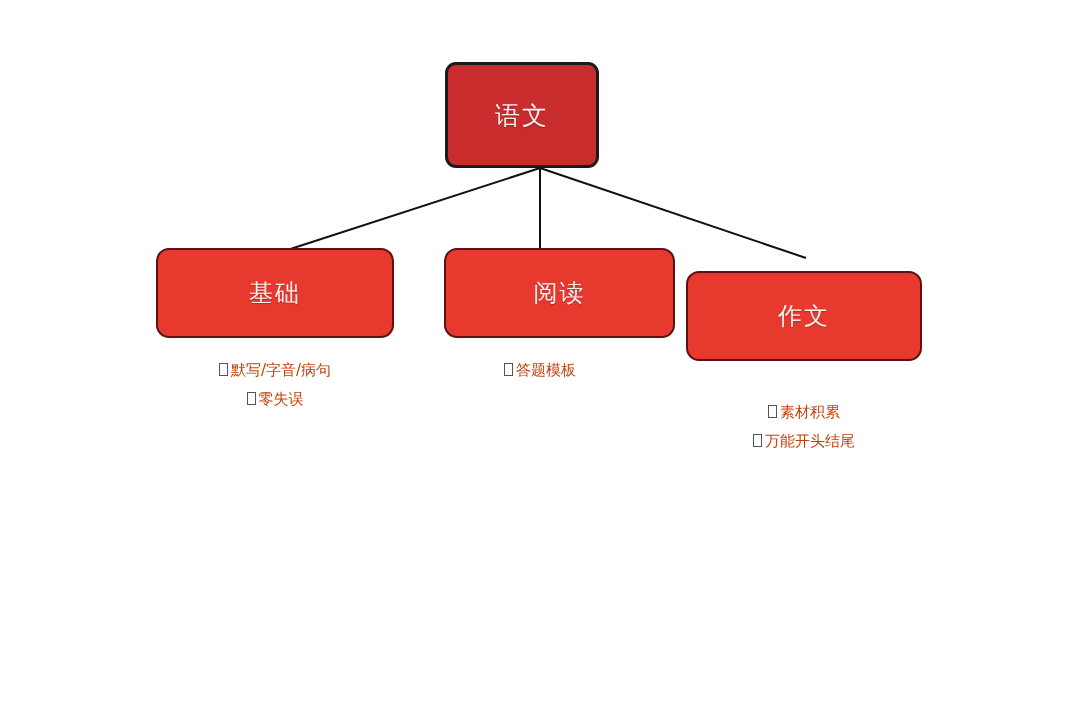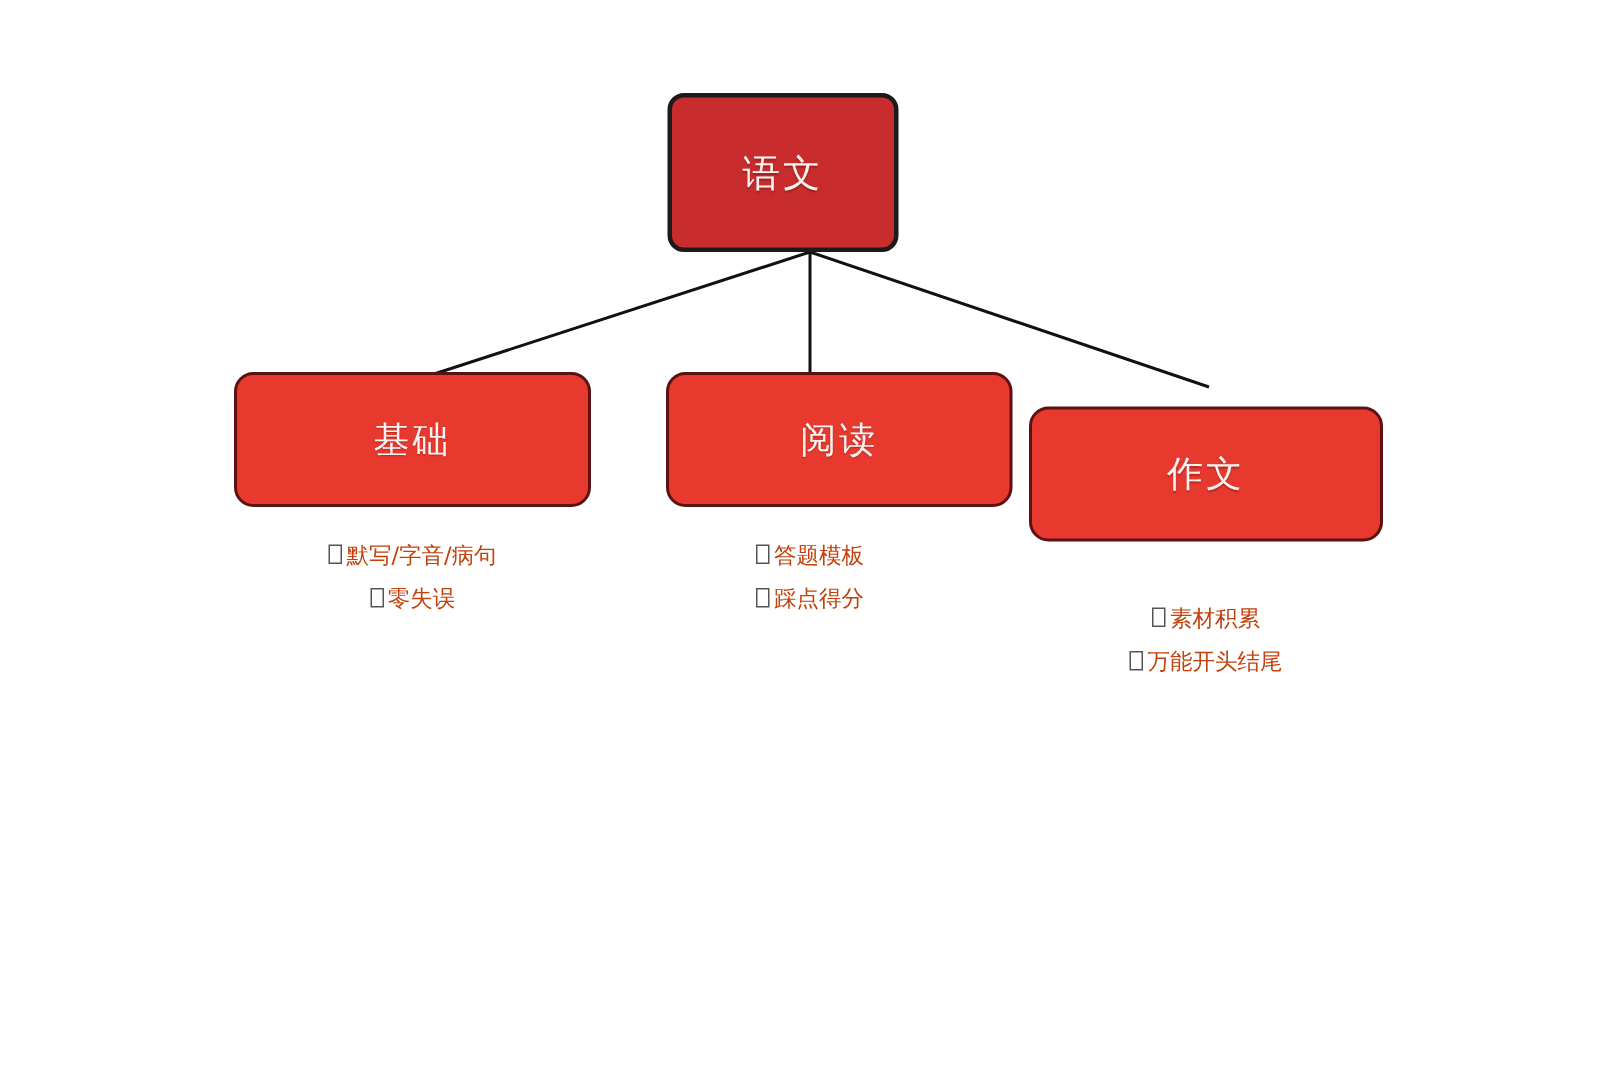--- a/index.html
+++ b/index.html
@@ -138,23 +138,20 @@
     </span>
     <span class="detail-line">
       <span class="detail-bullet"></span><span>零失误</span>
     </span>
   </div>
 
   <div class="detail-block" id="detail-block-1">
     <span class="detail-line">
       <span class="detail-bullet"></span><span>答题模板</span>
     </span>
-    <span class="detail-line">
-      <span class="detail-bullet"></span><span>踩点得分</span>
-    </span>
   </div>
 
   <div class="detail-block" id="detail-block-2">
     <span class="detail-line">
       <span class="detail-bullet"></span><span>素材积累</span>
     </span>
     <span class="detail-line">
       <span class="detail-bullet"></span><span>万能开头结尾</span>
     </span>
   </div>

